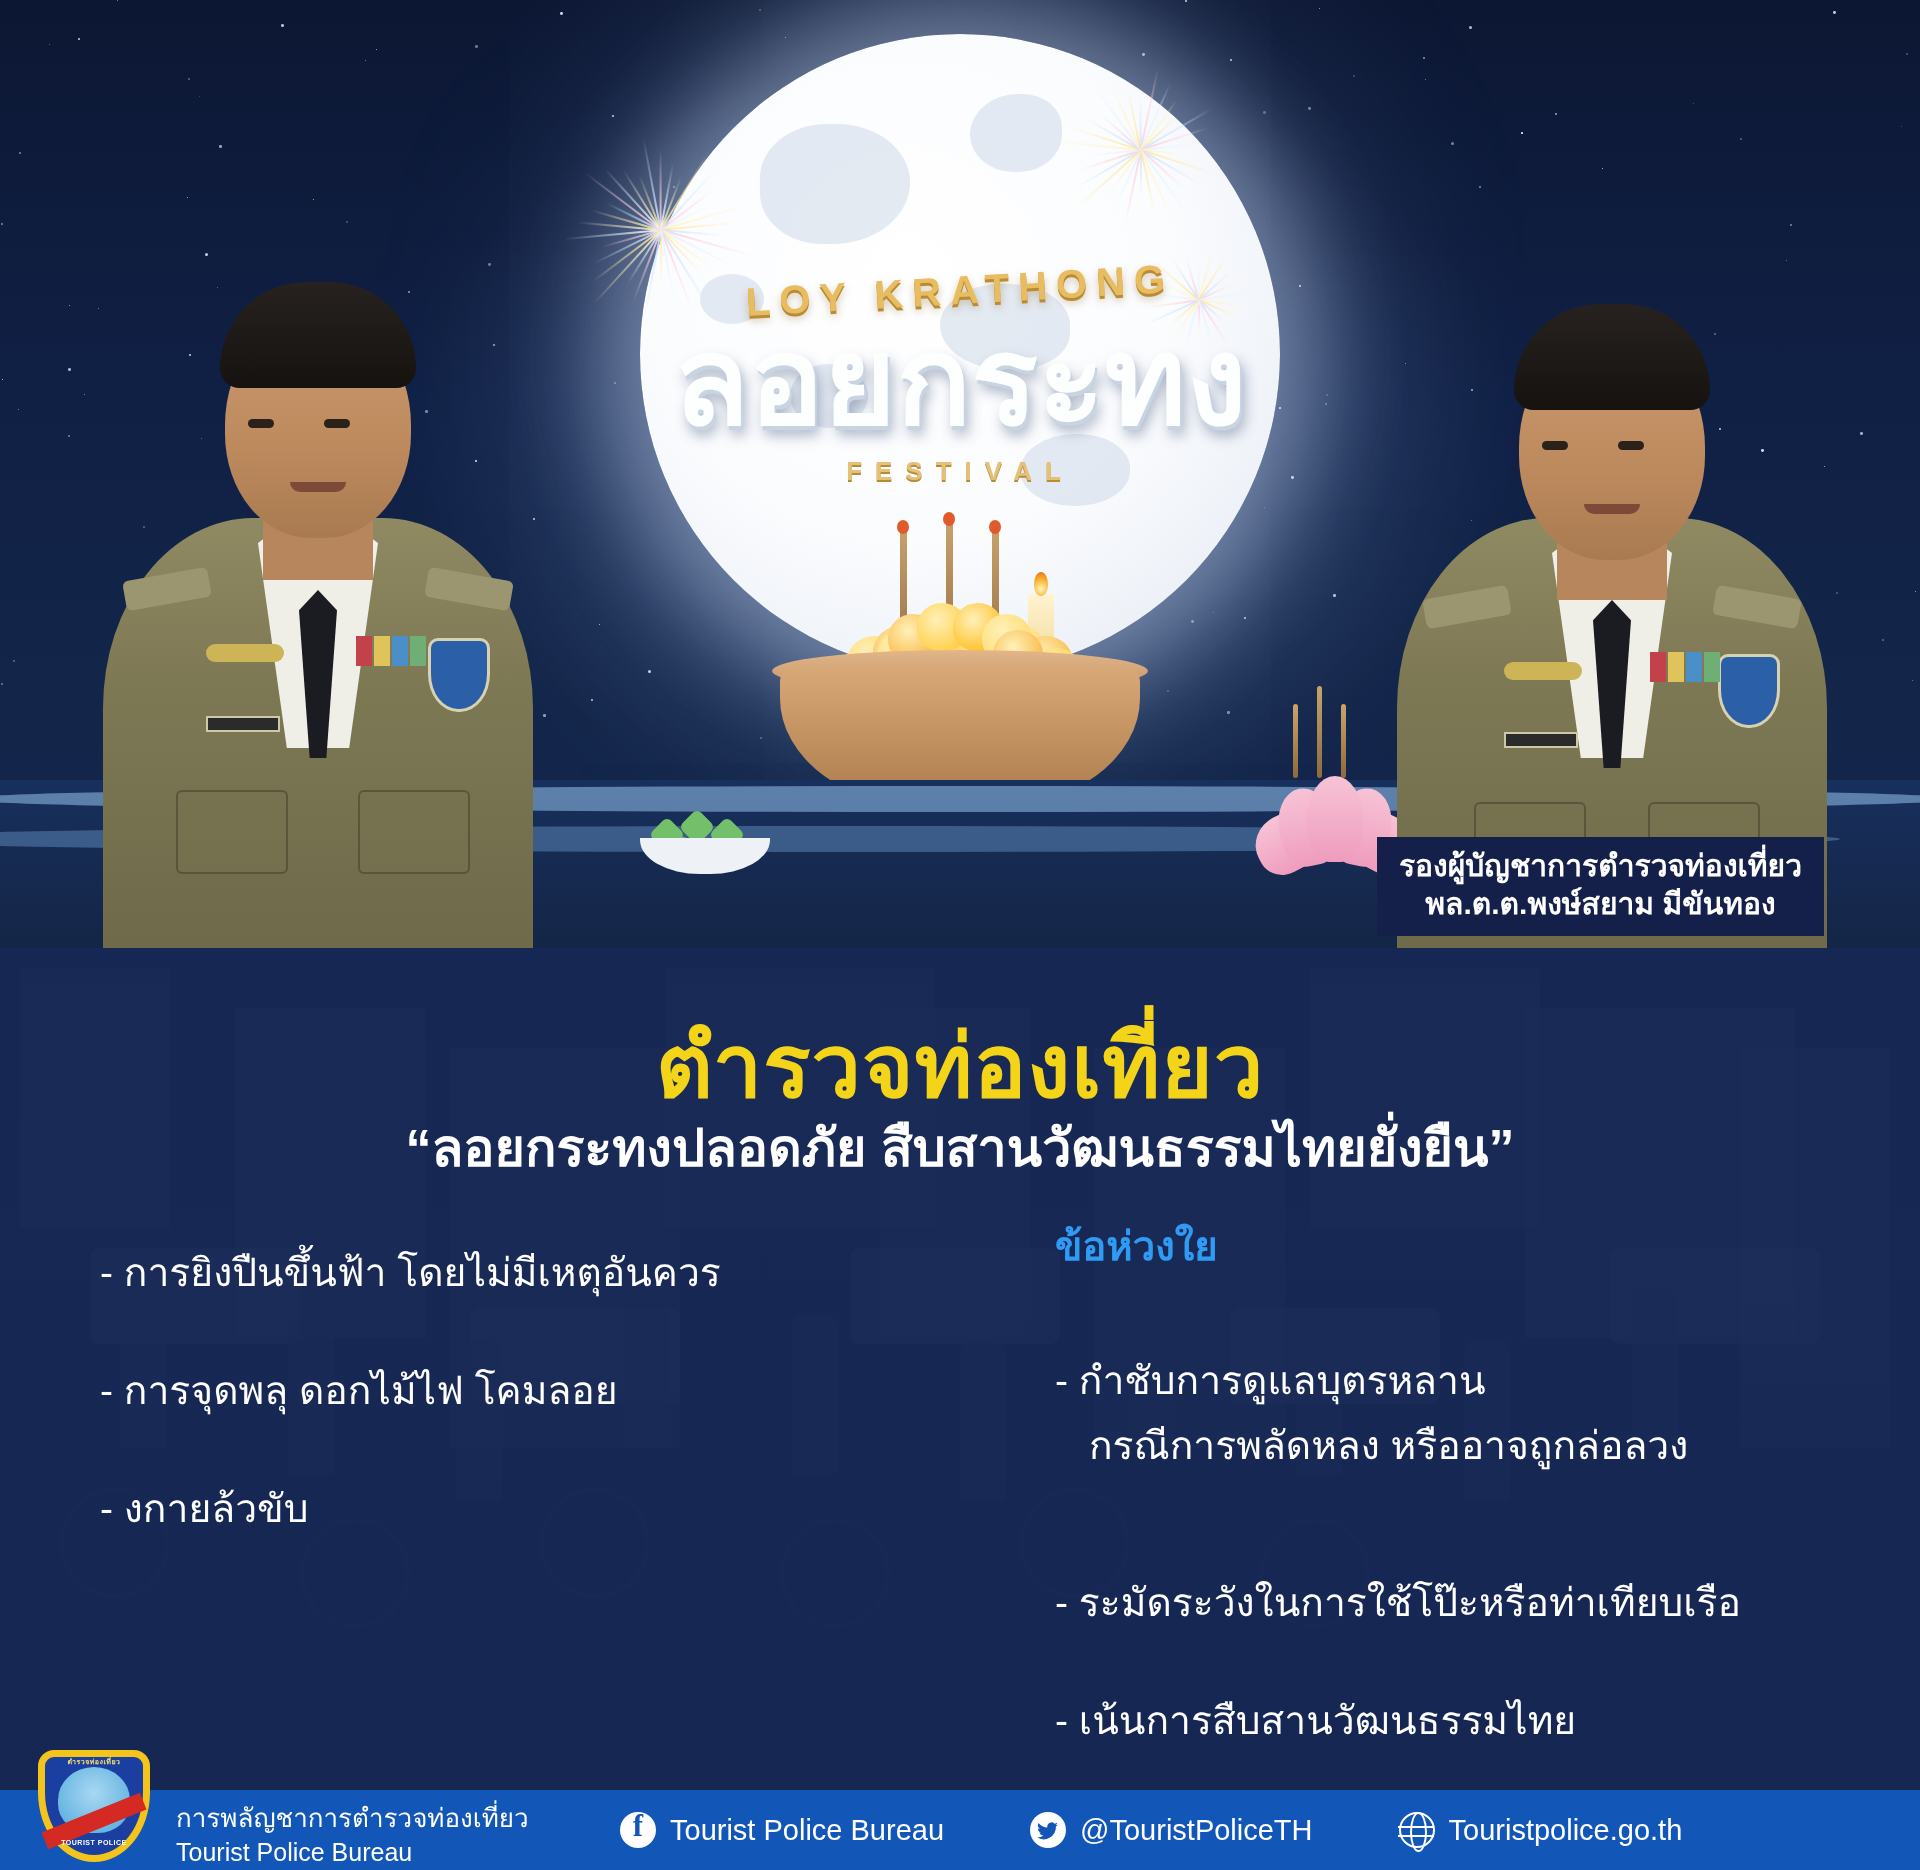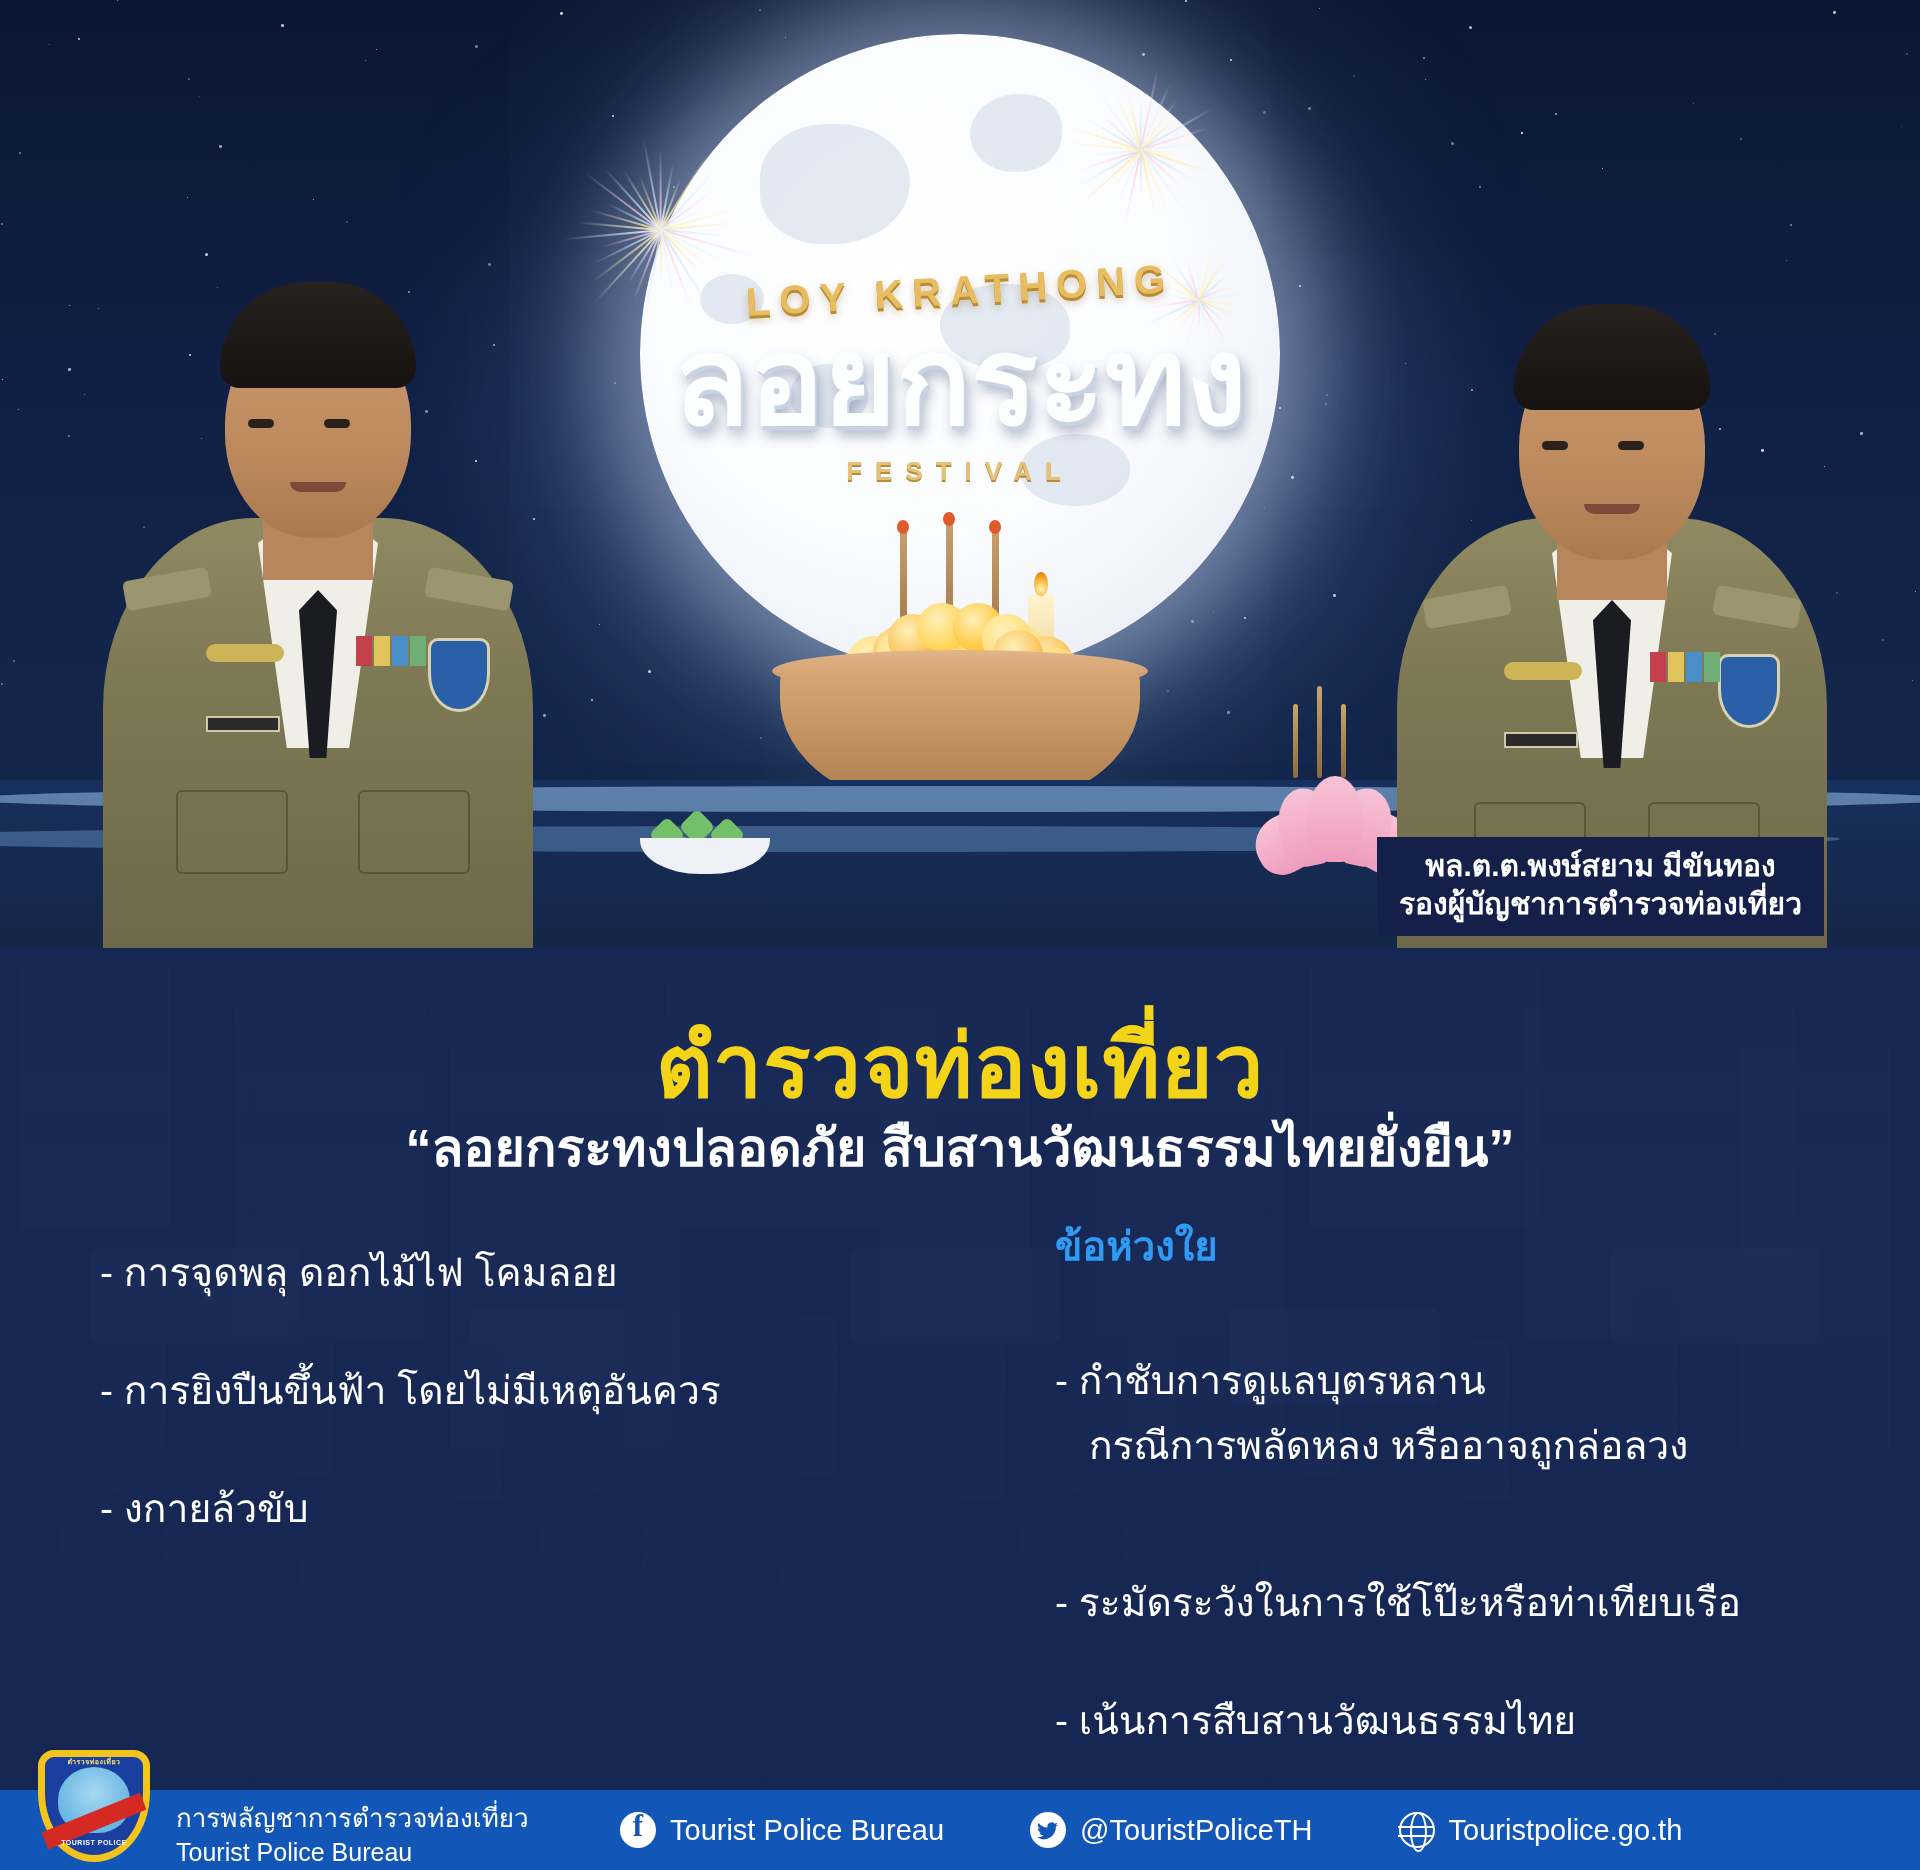--- a/index.html
+++ b/index.html
@@ -627,22 +627,22 @@
     <span class="pocket" style="left:82px;  bottom:62px;"></span>
     <span class="pocket" style="right:72px; bottom:62px;"></span>
     <span class="ribbon" style="left:258px; bottom:266px; background:#c3414a;"></span>
     <span class="ribbon" style="left:276px; bottom:266px; background:#e0c35a;"></span>
     <span class="ribbon" style="left:294px; bottom:266px; background:#4b8fc9;"></span>
     <span class="ribbon" style="left:312px; bottom:266px; background:#6fae74;"></span>
   </div>
 
 
   <div class="name-tag nt-right">
+    <div>รองผู้บัญชาการตำรวจท่องเที่ยว</div>
     <div>พล.ต.ต.พงษ์สยาม มีขันทอง</div>
-    <div>รองผู้บัญชาการตำรวจท่องเที่ยว</div>
   </div>
 </div>
 
 <div class="mid">
   <div class="mid-bg" id="midbg">
       <span class="bg-bld" style="left:20px;top:20px;width:150px;height:260px;opacity:.5"></span>
       <span class="bg-bld" style="left:235px;top:60px;width:190px;height:330px;opacity:.5"></span>
       <span class="bg-bld" style="left:450px;top:100px;width:230px;height:400px;opacity:.5"></span>
       <span class="bg-bld" style="left:665px;top:20px;width:270px;height:260px;opacity:.5"></span>
       <span class="bg-bld" style="left:880px;top:60px;width:150px;height:330px;opacity:.5"></span>
@@ -673,24 +673,24 @@
       <span class="bg-bike" style="left:1260px;top:570px;width:110px;height:110px;opacity:.55"></span>
     </div>
   <div class="mid-scrim"></div>
 
   <div class="headline">ตำรวจท่องเที่ยว</div>
   <div class="subline">“ลอยกระทงปลอดภัย สืบสานวัฒนธรรมไทยยั่งยืน”</div>
 
   <div class="cols">
     <div class="col col-left">
       <div class="item">
+        <span>- การยิงปืนขึ้นฟ้า โดยไม่มีเหตุอันควร</span>
+      </div>
+      <div class="item">
         <span>- การจุดพลุ ดอกไม้ไฟ โคมลอย</span>
-      </div>
-      <div class="item">
-        <span>- การยิงปืนขึ้นฟ้า โดยไม่มีเหตุอันควร</span>
       </div>
       <div class="item">
         <span>- งกายล้วขับ</span>
       </div>
     </div>
 
     <div class="col col-right">
       <div class="col-head head-care">ข้อห่วงใย</div>
       <div class="item">
         <span>- กำชับการดูแลบุตรหลาน</span>

